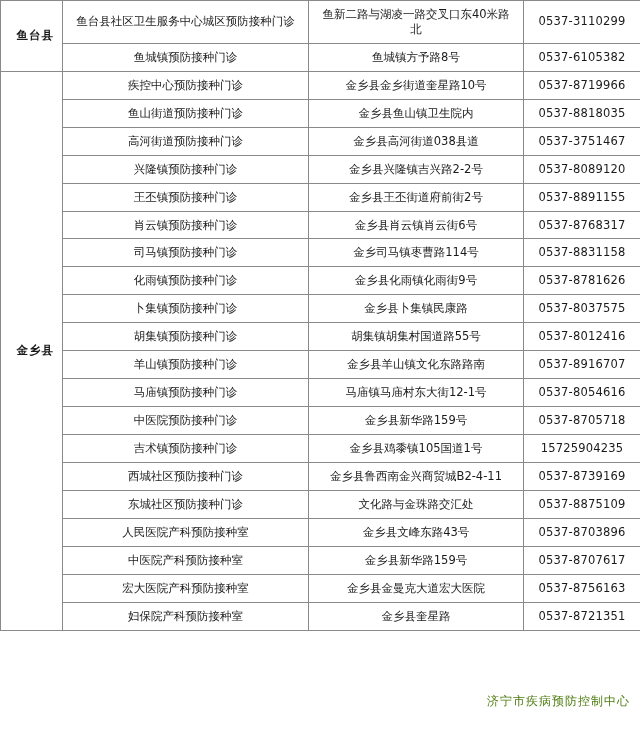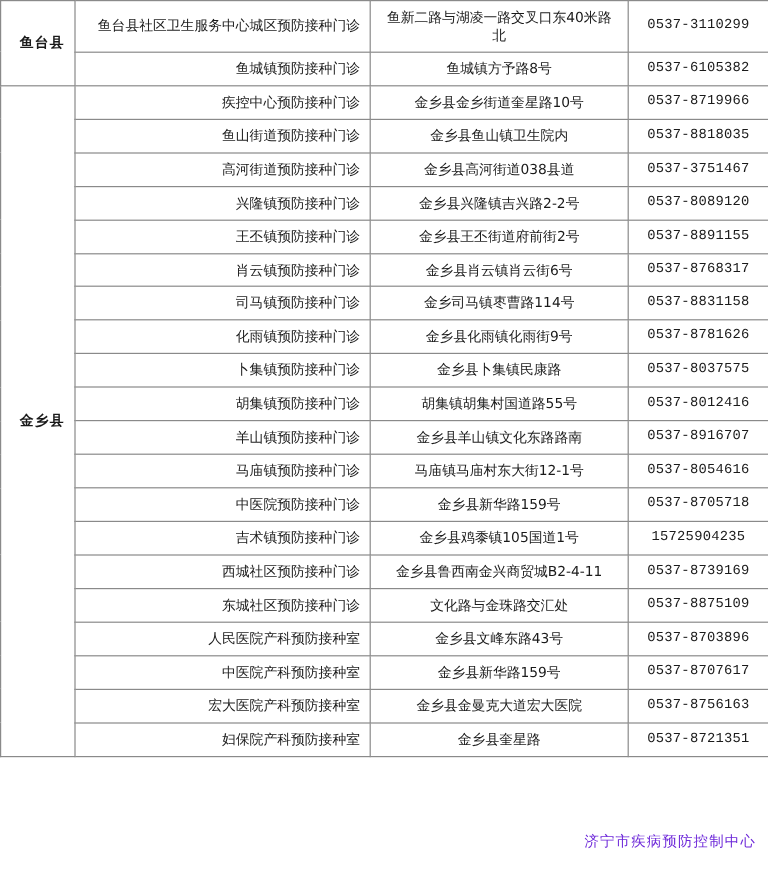--- a/index.html
+++ b/index.html
@@ -31,40 +31,39 @@
   }
   td.county-cell {
     width: 62px;
     text-align: right;
     font-weight: bold;
     font-size: 12.5px;
     letter-spacing: 1px;
   }
   td.clinic-cell {
     width: 246px;
-    text-align: right;
+    text-align: center;
     padding-left: 10px;
   }
   td.address-cell {
     width: 215px;
     text-align: center;
     padding-left: 10px;
   }
   td.phone-cell {
     width: 117px;
     text-align: center;
     letter-spacing: 0.2px;
-    font-family: Liberation Mono, monospace;
   }
   .watermark {
     position: absolute;
     right: 10px;
     bottom: 24px;
     font-size: 12px;
-    color: #6d28d9;
+    color: #4d7c0f;
     letter-spacing: 1px;
     white-space: nowrap;
     pointer-events: none;
   }
 </style>
 </head>
 <body>
 
 <table class="vaccine-table">
   <tbody>

